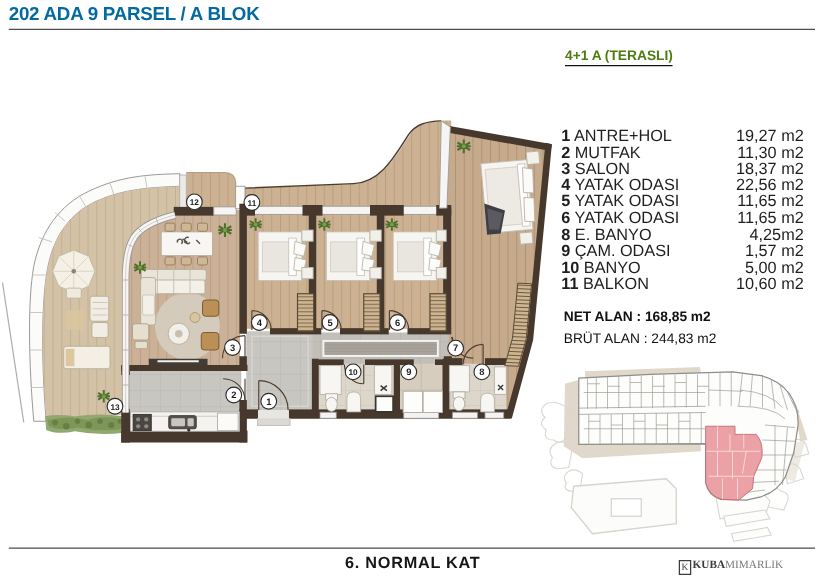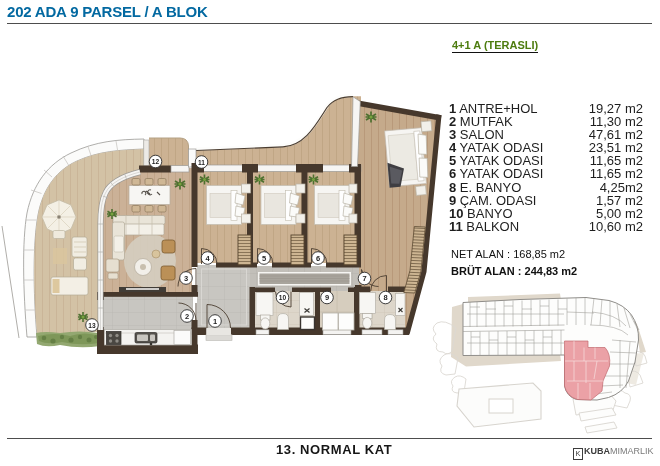--- a/index.html
+++ b/index.html
@@ -12,39 +12,39 @@
 
 <div class="abs" style="left:7px;top:3px;font-size:15px;font-weight:bold;color:#0369a1;letter-spacing:-0.2px;">202 ADA 9 PARSEL / A BLOK</div>
 
 <div class="abs" style="left:7px;top:23px;width:645px;height:1px;background:#4d4d4d;"></div>
 
 <div class="abs" style="left:452px;top:39px;font-size:11px;font-weight:bold;color:#4d7c0f;border-bottom:1.5px solid #111;padding-bottom:1px;">4+1 A (TERASLI)</div>
 
 <div class="abs" style="left:449px;top:67px;width:194px;font-size:13px;color:#1e1e1e;line-height:13.1px;margin-top:35px;">
   <div><b>1</b> ANTRE+HOL<span style="float:right">19,27 m2</span></div>
   <div><b>2</b> MUTFAK<span style="float:right">11,30 m2</span></div>
-  <div><b>3</b> SALON<span style="float:right">47,61 m2</span></div>
-  <div><b>4</b> YATAK ODASI<span style="float:right">23,51 m2</span></div>
+  <div><b>3</b> SALON<span style="float:right">18,37 m2</span></div>
+  <div><b>4</b> YATAK ODASI<span style="float:right">22,56 m2</span></div>
   <div><b>5</b> YATAK ODASI<span style="float:right">11,65 m2</span></div>
   <div><b>6</b> YATAK ODASI<span style="float:right">11,65 m2</span></div>
   <div><b>8</b> E. BANYO<span style="float:right">4,25m2</span></div>
   <div><b>9</b> ÇAM. ODASI<span style="float:right">1,57 m2</span></div>
   <div><b>10</b> BANYO<span style="float:right">5,00 m2</span></div>
   <div><b>11</b> BALKON<span style="float:right">10,60 m2</span></div>
 </div>
 
-<div class="abs" style="left:451px;top:248px;font-size:11px;font-weight:normal;color:#111;">NET ALAN : 168,85 m2</div>
-
-<div class="abs" style="left:451px;top:265px;font-size:11px;font-weight:bold;color:#111;">BRÜT ALAN : 244,83 m2</div>
+<div class="abs" style="left:451px;top:248px;font-size:11px;font-weight:bold;color:#111;">NET ALAN : 168,85 m2</div>
+
+<div class="abs" style="left:451px;top:265px;font-size:11px;font-weight:normal;color:#111;">BRÜT ALAN : 244,83 m2</div>
 
 <div class="abs" style="left:7px;top:438px;width:645px;height:1px;background:#4d4d4d;"></div>
 
-<div class="abs" style="left:276px;top:442px;font-size:13px;font-weight:bold;color:#161616;letter-spacing:0.6px;">13. NORMAL KAT</div>
-
-<div class="abs" style="left:573px;top:446px;font-size:9px;color:#3c3c3c;white-space:nowrap;letter-spacing:0;">
+<div class="abs" style="left:276px;top:442px;font-size:13px;font-weight:bold;color:#161616;letter-spacing:0.6px;">6. NORMAL KAT</div>
+
+<div class="abs" style="left:543px;top:446px;font-size:9px;color:#3c3c3c;white-space:nowrap;letter-spacing:0;font-family:Liberation Serif, serif;">
   <span style="display:inline-block;width:8px;height:10px;border:1px solid #3c3c3c;text-align:center;font-size:7.5px;line-height:10px;vertical-align:-1.5px;margin-right:1px;">K</span><b>KUBA</b><span style="color:#7a7a7a">MIMARLIK</span>
 </div>
 
 <svg class="abs" style="left:0;top:0" width="660" height="466" viewBox="0 0 660 466">
 <defs>
   <pattern id="wdT" width="7" height="40" patternUnits="userSpaceOnUse">
     <rect width="7" height="40" fill="#d3c2a5"></rect>
     <line x1="0.4" y1="0" x2="0.4" y2="40" stroke="#c6b092" stroke-width="0.8"></line>
   </pattern>
   <pattern id="wdS" width="7" height="40" patternUnits="userSpaceOnUse">

